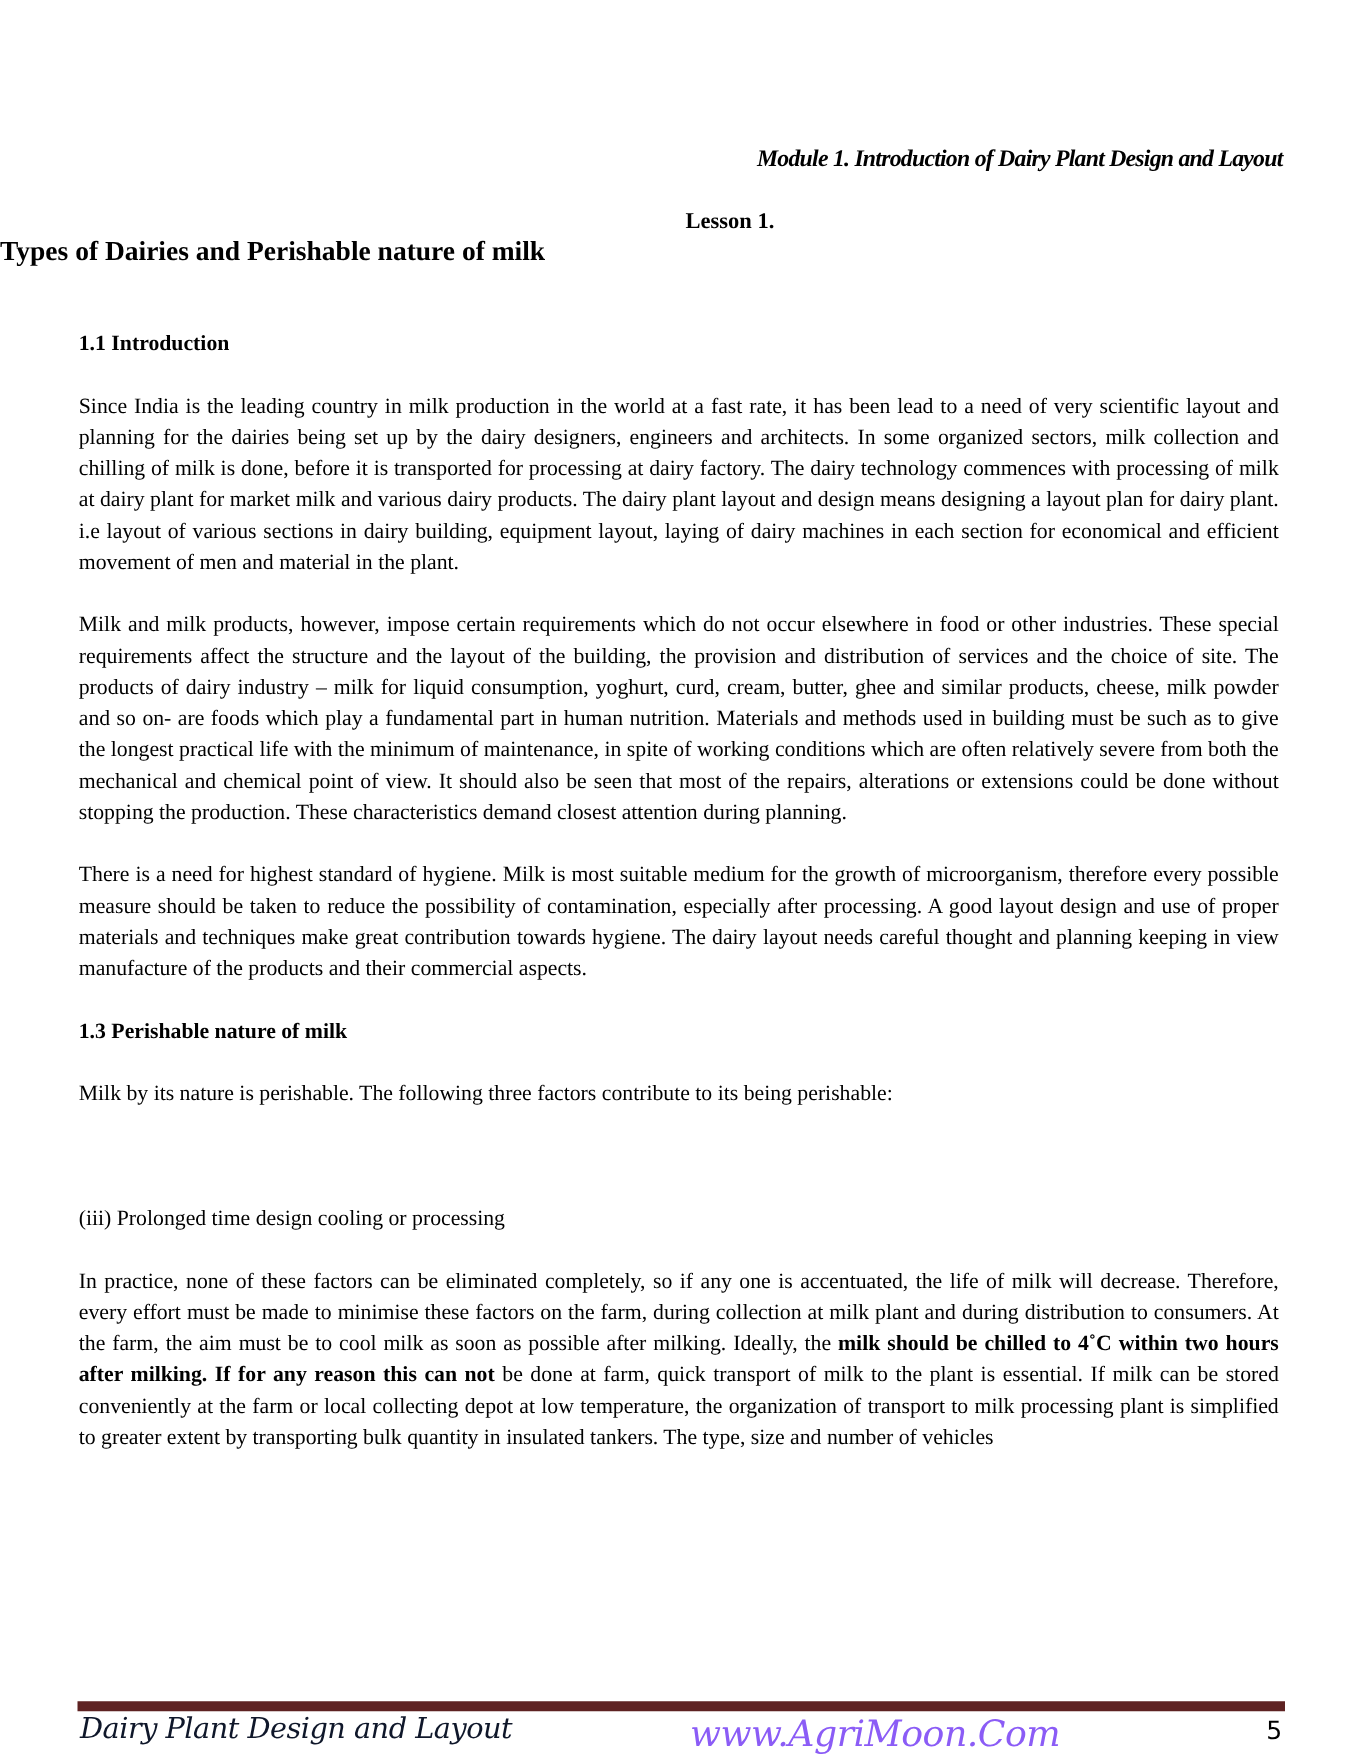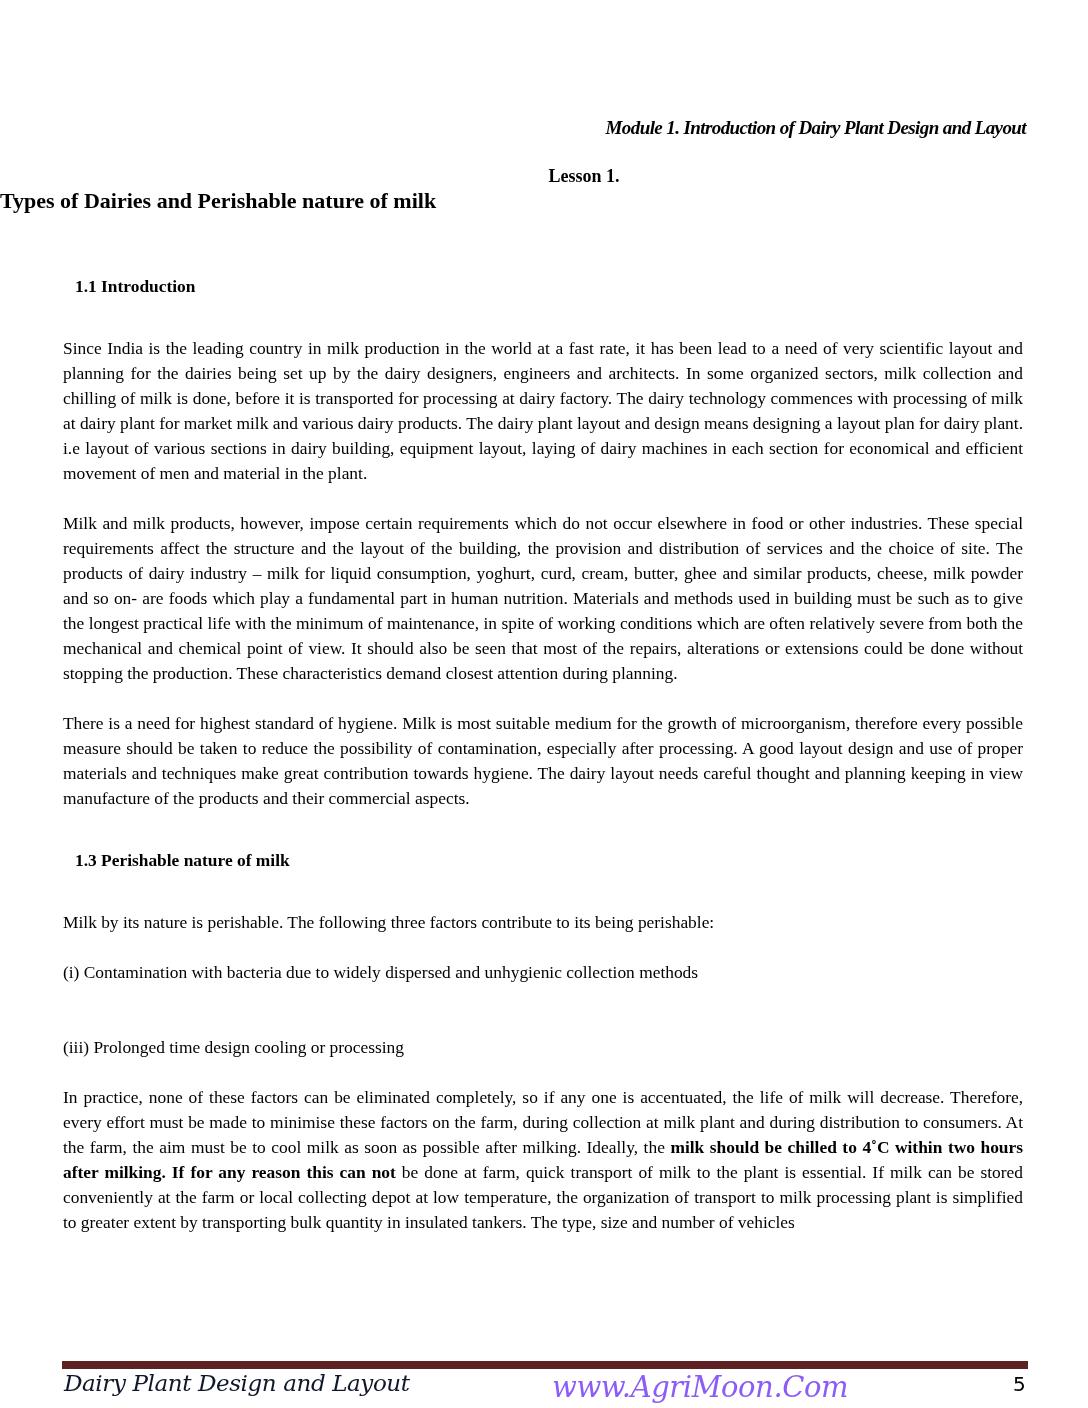--- a/index.html
+++ b/index.html
@@ -6,21 +6,21 @@
   body { width: 1088px; height: 1408px; position: relative; overflow: hidden;
          font-family: "Liberation Serif", "DejaVu Serif", serif; color: #000; }
   .page { position: absolute; left: 0; top: 0; width: 1088px; height: 1028px; }
   .module-title { position: absolute; top: 117px; right: 62px; font-size: 19px;
                   font-weight: bold; font-style: italic; letter-spacing: -0.6px; }
   .lesson-num { position: absolute; top: 166px; left: 0; width: 1088px; text-align: center;
                 font-size: 18px; font-weight: bold; padding-left: 40px; }
   .lesson-title { position: absolute; top: 188px; left: 0; width: 1088px; 
                   font-size: 22px; font-weight: bold; }
   .content { position: absolute; left: 63px; top: 262px; width: 960px; font-size: 17.4px; line-height: 25px; }
-  .heading { font-weight: bold; margin: 12px; font-size: 17.4px; }
+  .heading { font-weight: bold; margin: 0; font-size: 17.4px; }
   .para { margin: 0; text-align: justify; }
   .gap-heading { height: 25px; }
   .gap-para { height: 25px; }
   .emph { font-weight: bold; font-family: "Liberation Serif", serif; }
   .list-item { margin: 0; }
   .footer-rule { position: absolute; left: 62px; top: 1361px; width: 966px; height: 8px; background: #5e2222; }
   .footer-left { position: absolute; left: 64px; top: 1370px; font-size: 23px; font-style: italic;
                  color: #0f172a; font-family: "DejaVu Serif", serif; letter-spacing: -0.4px; }
   .footer-center { position: absolute; left: 552px; top: 1370px; font-size: 29px; font-style: italic;
                    color: #8b5cf6; font-family: "DejaVu Serif", serif; letter-spacing: -0.4px; }
@@ -42,21 +42,20 @@
     <p class="para">Since India is the leading country in milk production in the world at a fast rate, it has been lead to a need of very scientific layout and planning for the dairies being set up by the dairy designers, engineers and architects. In some organized sectors, milk collection and chilling of milk is done, before it is transported for processing at dairy factory. The dairy technology commences with processing of milk at dairy plant for market milk and various dairy products. The dairy plant layout and design means designing a layout plan for dairy plant. i.e layout of various sections in dairy building, equipment layout, laying of dairy machines in each section for economical and efficient movement of men and material in the plant.</p>
     <div class="gap-para"></div>
     <p class="para">Milk and milk products, however, impose certain requirements which do not occur elsewhere in food or other industries. These special requirements affect the structure and the layout of the building, the provision and distribution of services and the choice of site. The products of dairy industry – milk for liquid consumption, yoghurt, curd, cream, butter, ghee and similar products, cheese, milk powder and so on- are foods which play a fundamental part in human nutrition. Materials and methods used in building must be such as to give the longest practical life with the minimum of maintenance, in spite of working conditions which are often relatively severe from both the mechanical and chemical point of view. It should also be seen that most of the repairs, alterations or extensions could be done without stopping the production. These characteristics demand closest attention during planning.</p>
     <div class="gap-para"></div>
     <p class="para">There is a need for highest standard of hygiene. Milk is most suitable medium for the growth of microorganism, therefore every possible measure should be taken to reduce the possibility of contamination, especially after processing. A good layout design and use of proper materials and techniques make great contribution towards hygiene. The dairy layout needs careful thought and planning keeping in view manufacture of the products and their commercial aspects.</p>
     <div class="gap-para"></div>
     <p class="heading">1.3 Perishable nature of milk</p>
     <div class="gap-heading"></div>
     <p class="para">Milk by its nature is perishable. The following three factors contribute to its being perishable:</p>
     <div class="gap-para"></div>
-    <p class="list-item">(i) Contamination with bacteria due to widely dispersed and unhygienic collection methods</p>
     <div class="gap-para"></div>
     <div class="gap-para"></div>
     <p class="list-item">(iii) Prolonged time design cooling or processing</p>
     <div class="gap-para"></div>
     <p class="para"><span>In practice, none of these factors can be eliminated completely, so if any one is accentuated, the life of milk will decrease. Therefore, every effort must be made to minimise these factors on the farm, during collection at milk plant and during distribution to consumers. At the farm, the aim must be to cool milk as soon as possible after milking. Ideally, the </span><span class="emph">milk should be chilled to 4˚C within two hours after milking. If for any reason this can not</span><span> be done at farm, quick transport of milk to the plant is essential. If milk can be stored conveniently at the farm or local collecting depot at low temperature, the organization of transport to milk processing plant is simplified to greater extent by transporting bulk quantity in insulated tankers. The type, size and number of vehicles</span></p>
   </div>
 
   <div class="footer-rule"></div>
   <div class="footer-left">Dairy Plant Design and Layout</div>
   <div class="footer-center">www.AgriMoon.Com</div>

